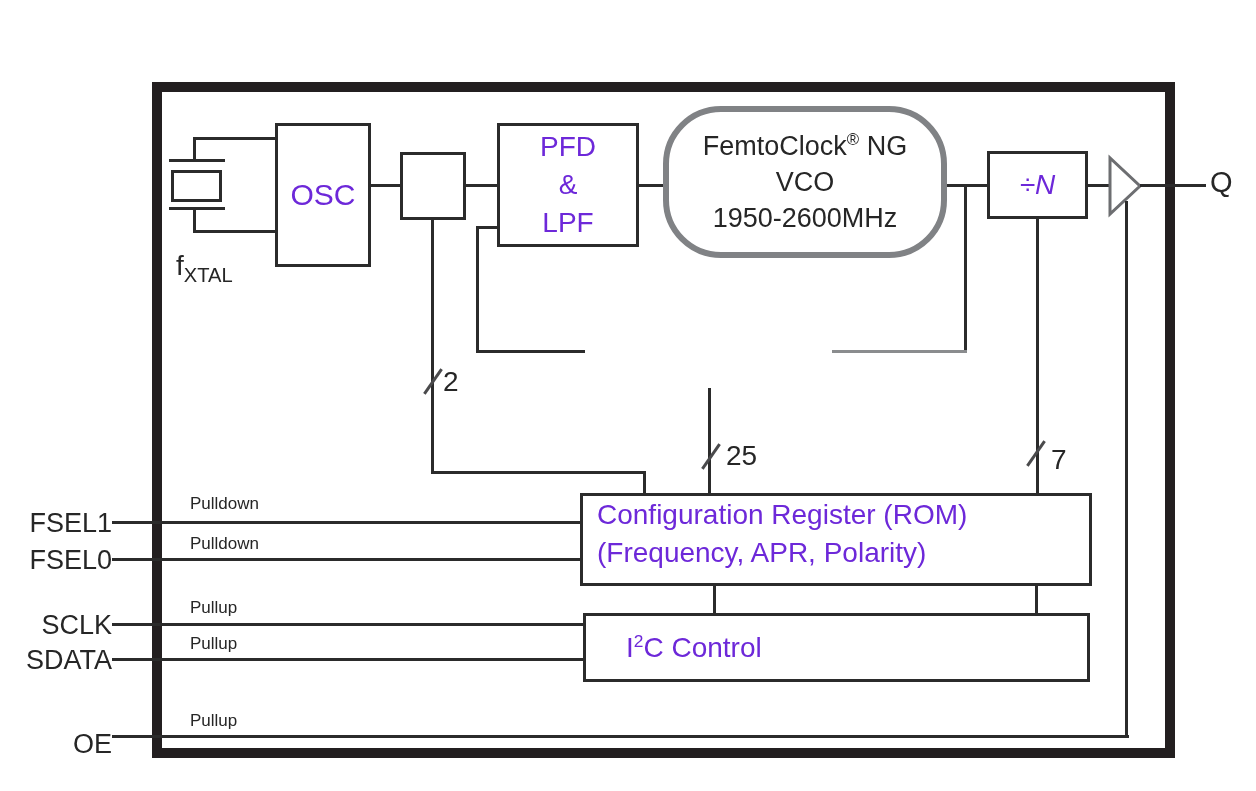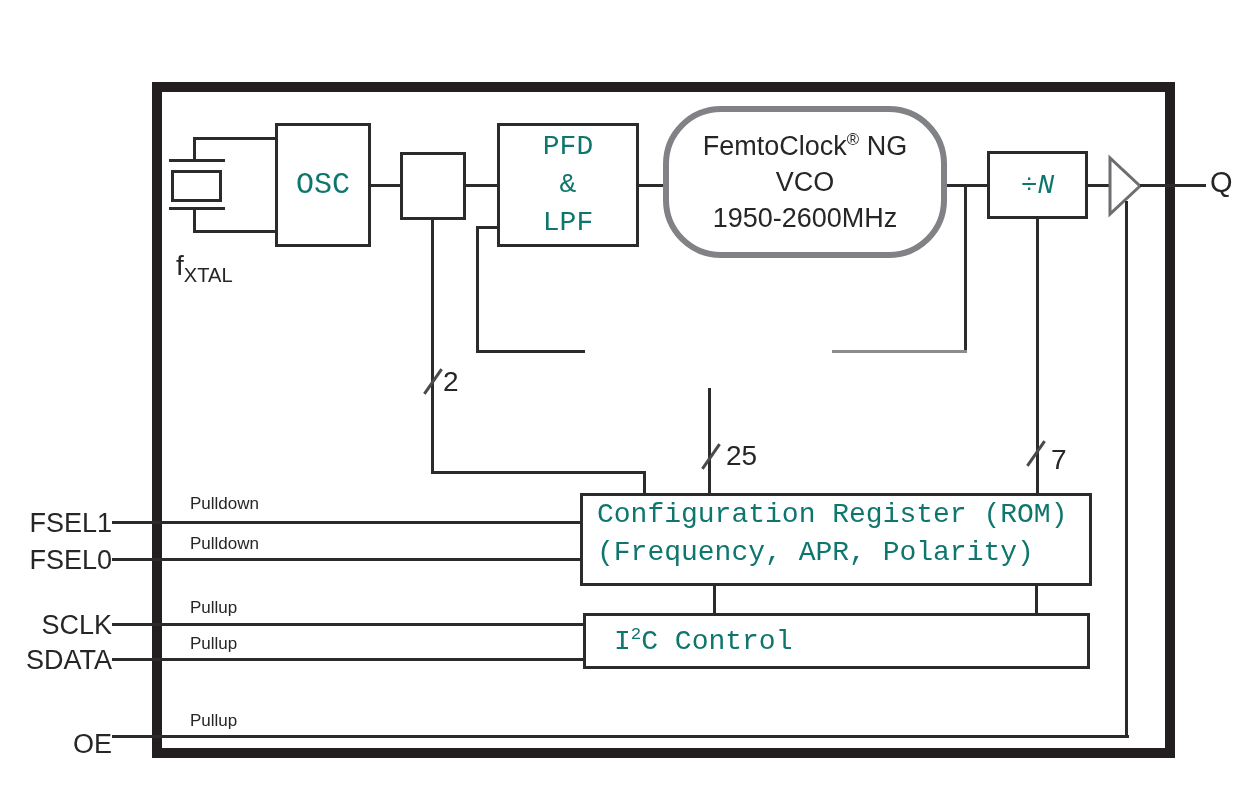--- a/index.html
+++ b/index.html
@@ -18,21 +18,21 @@
   .hl,.vl{position:absolute;background:#2b2b2b;}
   .hl{height:3px;}
   .vl{width:3px;}
   .gray{background:#8a8c8e;}
   .box{
     position:absolute;border:3px solid #2b2b2b;background:#ffffff;
     box-sizing:border-box;display:flex;align-items:center;justify-content:center;
     text-align:center;
   }
   .box.multiline{flex-direction:column;}
-  .lbl{font-size:28px;color:#0f766e;font-family:Liberation Mono, monospace;}
+  .lbl{font-size:28px;color:#6d28d9;}
   .italic{font-style:italic;}
   .vco{
     border:6px solid #808285;border-radius:58px;flex-direction:column;
     line-height:36px;font-size:27px;
   }
   .leftalign{justify-content:flex-start;text-align:left;}
   .pin-label{
     position:absolute;left:0;width:112px;text-align:right;font-size:27px;
     height:34px;line-height:34px;color:#262626;
   }
@@ -63,21 +63,21 @@
     <div class="box" style="left:171px;top:170px;width:51px;height:32px;"></div>
     <div class="hl" style="left:169px;top:207px;width:56px;"></div>
     <div class="vl" style="left:193px;top:210px;height:23px;"></div>
     <div class="hl" style="left:194px;top:230px;width:82px;"></div>
   </div>
 
   <div class="fxtal">
     <span>f</span><span class="sub">XTAL</span>
   </div>
 
-  <div class="box" style="left:275px;top:123px;width:96px;height:124px;">
+  <div class="box" style="left:275px;top:123px;width:96px;height:144px;">
     <span class="lbl" style="font-size:30px;">OSC</span>
   </div>
   <div class="hl" style="left:371px;top:184px;width:29px;"></div>
 
   <div class="box" style="left:400px;top:152px;width:66px;height:68px;"></div>
   <div class="hl" style="left:466px;top:184px;width:31px;"></div>
 
   <div class="box multiline" style="left:497px;top:123px;width:142px;height:124px;line-height:38px;">
     <span class="lbl">PFD</span>
     <span class="lbl">&amp;</span>
@@ -123,21 +123,21 @@
   <div class="slash" style="left:1021px;top:452px;"></div>
   <div class="bus-num" style="left:1051px;top:444px;">7</div>
 
   <div class="box multiline leftalign" style="left:580px;top:493px;width:512px;height:93px;align-items:flex-start;padding-left:14px;line-height:38px;justify-content:flex-start;">
     <span class="lbl">Configuration Register (ROM)</span>
     <span class="lbl">(Frequency, APR, Polarity)</span>
   </div>
   <div class="vl" style="left:713px;top:586px;height:29px;"></div>
   <div class="vl" style="left:1035px;top:586px;height:29px;"></div>
 
-  <div class="box leftalign" style="left:583px;top:613px;width:507px;height:56px;padding-left:28px;">
+  <div class="box leftalign" style="left:583px;top:613px;width:507px;height:69px;padding-left:40px;">
     <span class="lbl"><span>I</span><span class="sup">2</span><span>C Control</span></span>
   </div>
 
   <div class="pin-label" style="top:506px;">FSEL1</div>
   <div class="hl" style="left:112px;top:521px;width:468px;"></div>
   <div class="res-label" style="left:172px;top:494px;">Pulldown</div>
 
   <div class="pin-label" style="top:543px;">FSEL0</div>
   <div class="hl" style="left:112px;top:558px;width:468px;"></div>
   <div class="res-label" style="left:172px;top:534px;">Pulldown</div>

